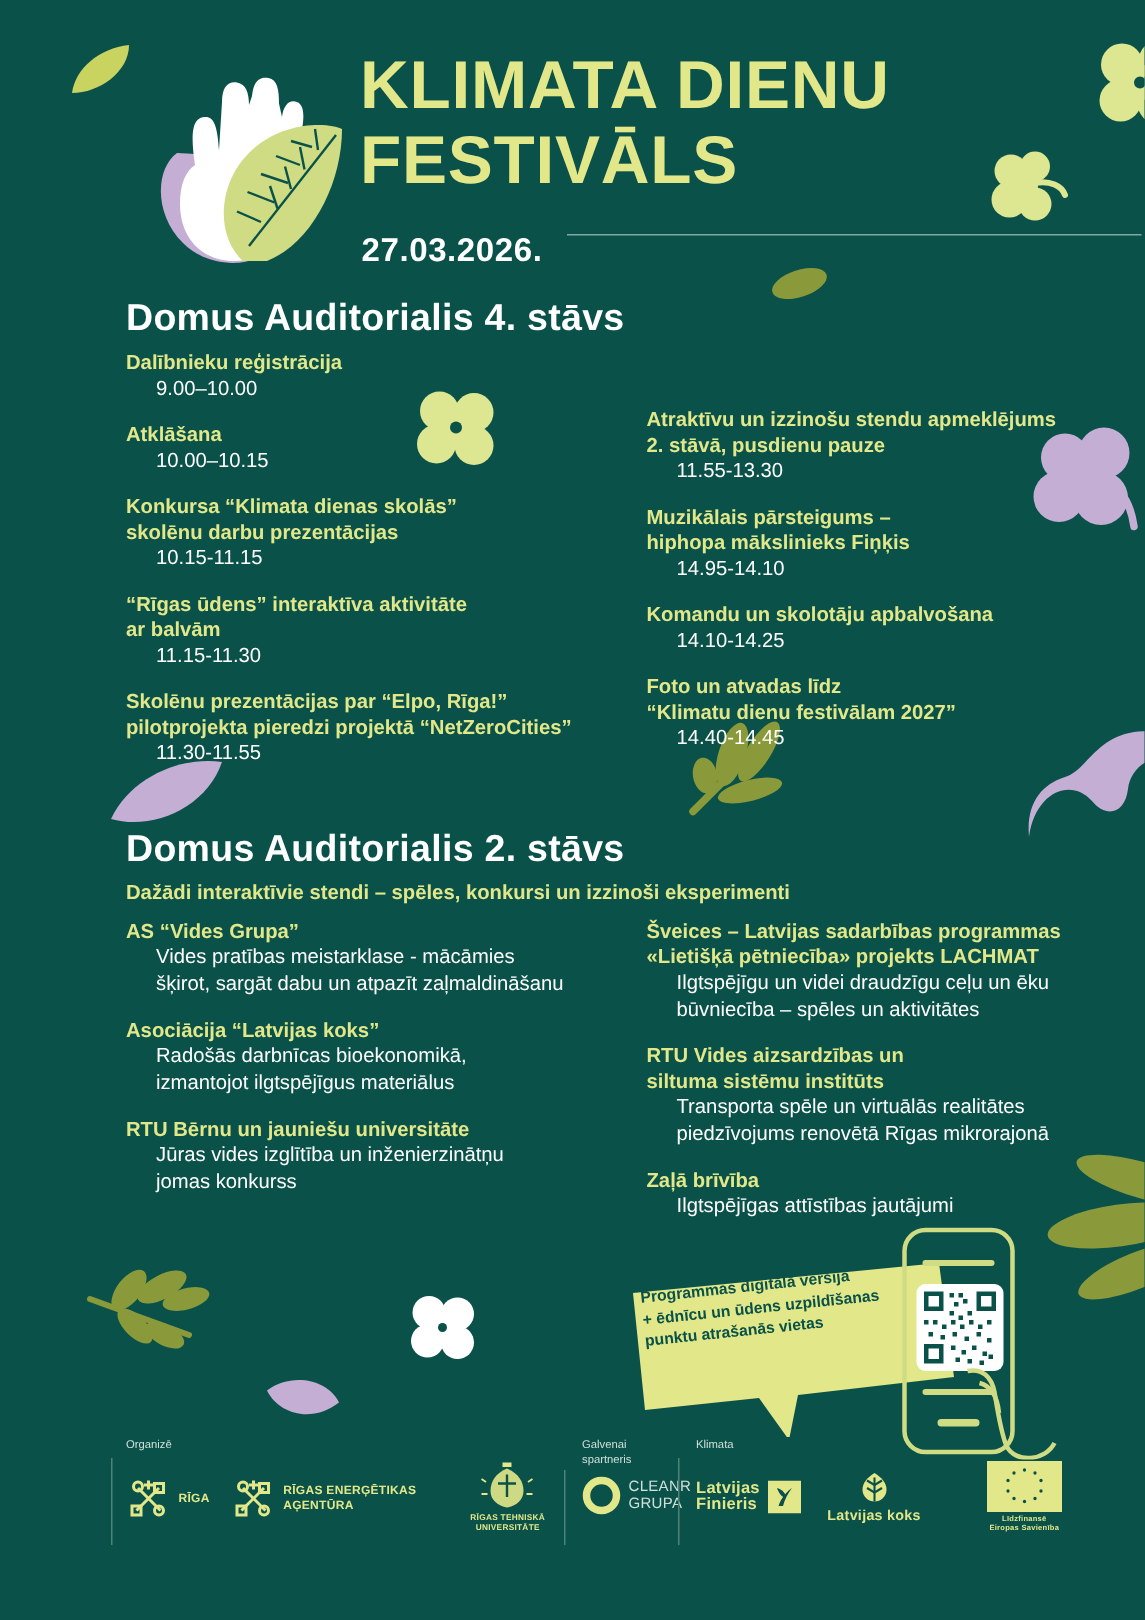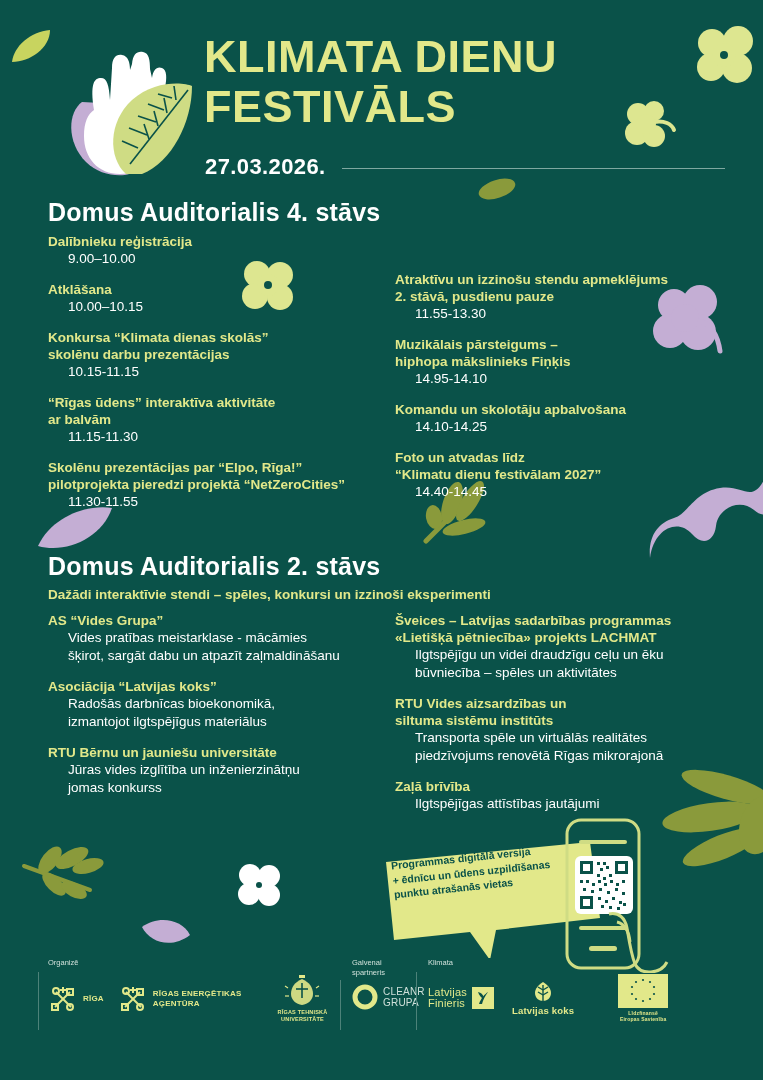--- a/index.html
+++ b/index.html
@@ -3,37 +3,37 @@
 <meta charset="utf-8">
 <style>
   html,body{margin:0;padding:0;}
   body{
     width:763px;height:1080px;
     background:#0a5249;
     font-family:"Liberation Sans", sans-serif;
     overflow:hidden;
     position:relative;
   }
-  .poster{position:absolute;inset:0;overflow:hidden;}
+  .poster{position:absolute;inset:0;overflow:hidden;margin-left:36px;}
 
   
   .deco{position:absolute;pointer-events:none;}
   .deco svg{display:block;overflow:visible;}
 
   
   .header{position:absolute;left:0;top:0;width:763px;height:185px;}
   .logo-mark{position:absolute;left:46px;top:38px;width:150px;height:140px;}
   .title{
     position:absolute;left:204px;top:32px;
     color:#e2e88a;
     font-size:45px;line-height:50px;
     font-weight:bold;letter-spacing:0.5px;
   }
   .title .l2{display:block;}
-  .datewrap{position:absolute;left:205px;top:154px;display:flex;align-items:center;width:520px;}
+  .datewrap{position:absolute;left:205px;top:154px;display:flex;width:520px;}
   .date{
     color:#ffffff;font-size:22px;font-weight:bold;letter-spacing:0.4px;
     white-space:nowrap;
   }
   .rule{flex:1;height:1px;background:#7fa8a0;margin-left:16px;margin-top:2px;}
 
   
   .section{position:absolute;width:763px;}
   .sec-title{
     color:#ffffff;font-size:25px;font-weight:bold;letter-spacing:0.2px;
@@ -454,21 +454,21 @@
 GRUPA</span>
         </div>
       </div>
     </div>
 
     <div class="fgroup" style="left:428px;top:0;">
       <div class="fcap">Klimata</div>
       <div class="fdiv" style="left:-12px;top:14px;height:58px;"></div>
       <div class="frow" style="gap:18px;">
         <div class="flogo">
-          <span class="flogo-txt" style="white-space:pre-line;font-size:11px;line-height:11px;font-weight:normal;">Latvijas
+          <span class="flogo-txt" style="white-space:pre-line;font-size:11px;line-height:11px;font-weight:bold;">Latvijas
 Finieris</span>
           <svg width="22" height="22" viewBox="0 0 22 22">
             <rect x="0" y="0" width="22" height="22" fill="#e2e88a"></rect>
             <path d="M7 17 C9 11 13 7 16 5 C13 9 11 13 10 17 Z" fill="#0a5249"></path>
             <path d="M6 5 C10 6 12 9 12 12 C9 11 7 8 6 5 Z" fill="#0a5249"></path>
           </svg>
         </div>
         <div class="flogo" style="flex-direction:column;gap:1px;">
           <svg width="26" height="24" viewBox="0 0 26 24">
             <g fill="#e2e88a">

